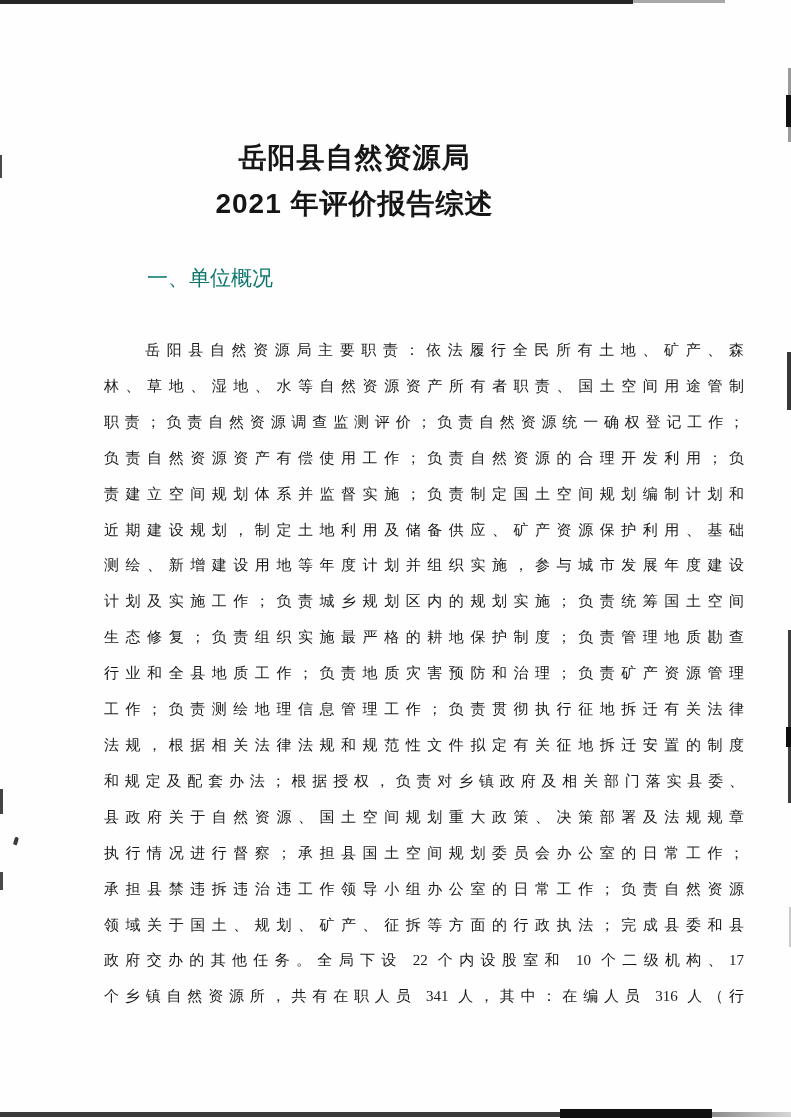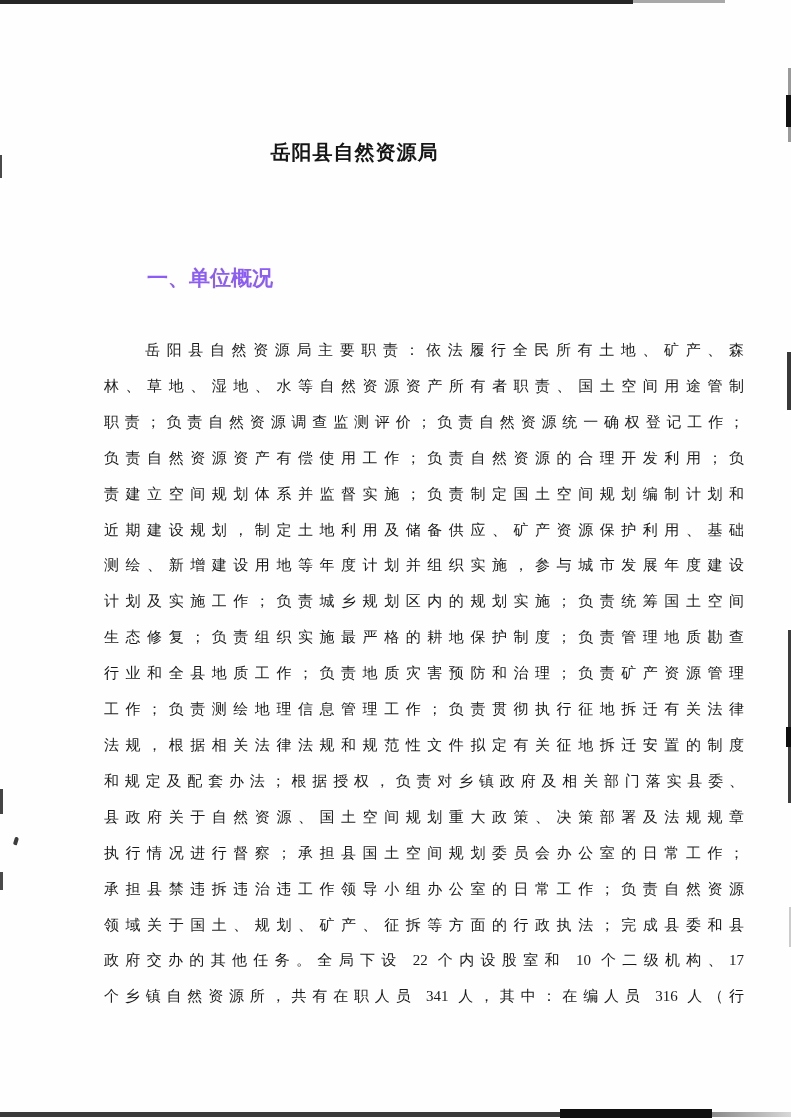--- a/index.html
+++ b/index.html
@@ -16,33 +16,33 @@
     color: #1b1b1b;
     font-family: "Liberation Serif", "DejaVu Serif", serif;
   }
   .doc-title {
     position: absolute;
     left: 0;
     width: 709px;
     text-align: center;
     font-family: "Liberation Sans", "DejaVu Sans", sans-serif;
     font-weight: 700;
-    font-size: 20px;
+    font-size: 28px;
     letter-spacing: 1px;
     color: #161616;
     white-space: nowrap;
   }
   .doc-title.line1 { top: 139px; }
   .doc-title.line2 { top: 185px; }
   .section-heading {
     position: absolute;
     font-family: "Liberation Sans", "DejaVu Sans", sans-serif;
-    font-weight: 700;
+    font-weight: 400;
     font-size: 21px;
-    color: #8b5cf6;
+    color: #0f766e;
     white-space: nowrap;
   }
   .section-heading.h1 { top: 264px; left: 147px; }
   .section-heading.h2 { top: 296px; left: 138px; }
   .body-paragraph {
     position: absolute;
     top: 333px;
     left: 104px;
     width: 640px;
     font-size: 15px;
@@ -89,20 +89,21 @@
   <div class="artifact right-mark-3"></div>
   <div class="artifact right-mark-3b"></div>
   <div class="artifact right-mark-4"></div>
   <div class="artifact left-mark-1"></div>
   <div class="artifact left-mark-2"></div>
   <div class="artifact left-mark-3"></div>
   <div class="artifact speck-mark"></div>
 
   <div class="doc-title line1">岳阳县自然资源局</div>
 
+  <div class="doc-title line2">2021 年评价报告综述</div>
 
   <div class="section-heading h1">一、单位概况</div>
 
 
   <div class="body-paragraph">岳阳县自然资源局主要职责：依法履行全民所有土地、矿产、森
 林、草地、湿地、水等自然资源资产所有者职责、国土空间用途管制
 职责；负责自然资源调查监测评价；负责自然资源统一确权登记工作；
 负责自然资源资产有偿使用工作；负责自然资源的合理开发利用；负
 责建立空间规划体系并监督实施；负责制定国土空间规划编制计划和
 近期建设规划，制定土地利用及储备供应、矿产资源保护利用、基础

